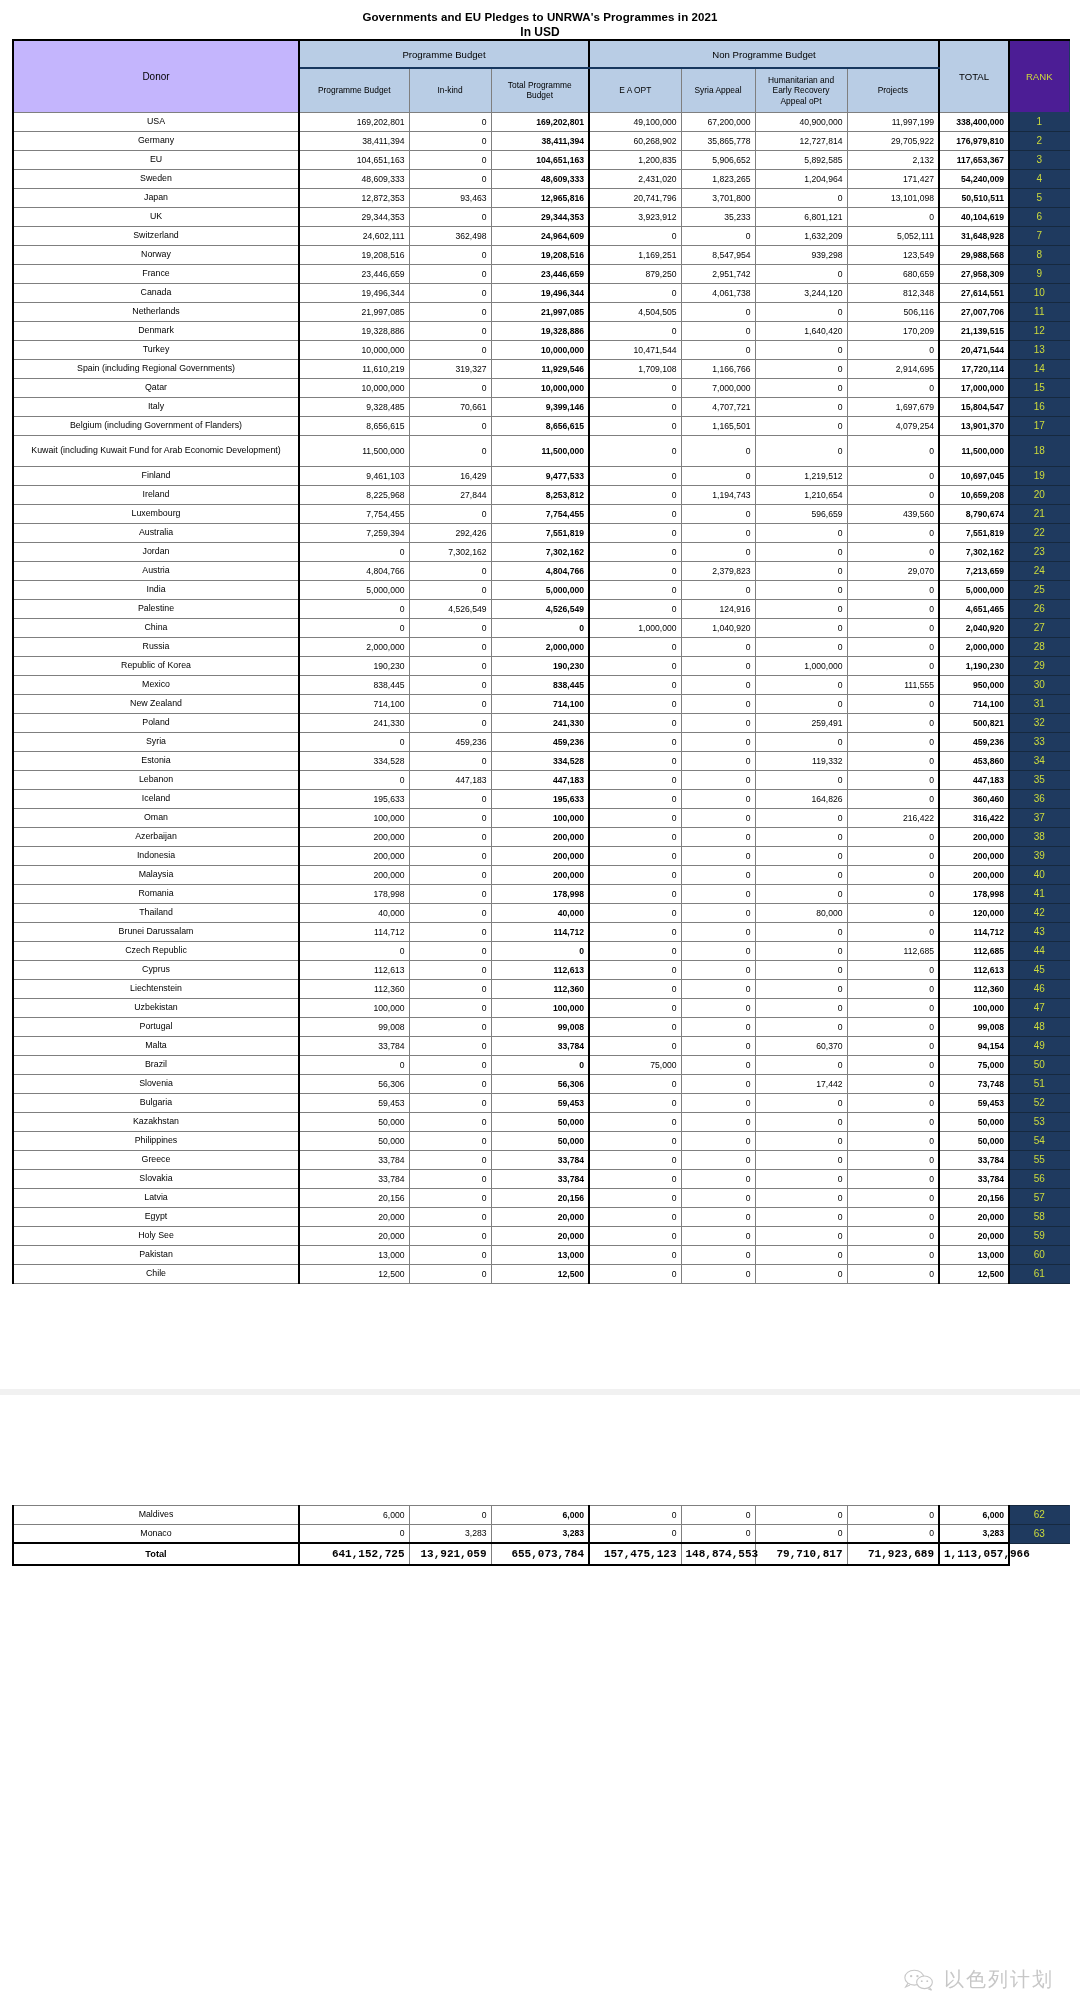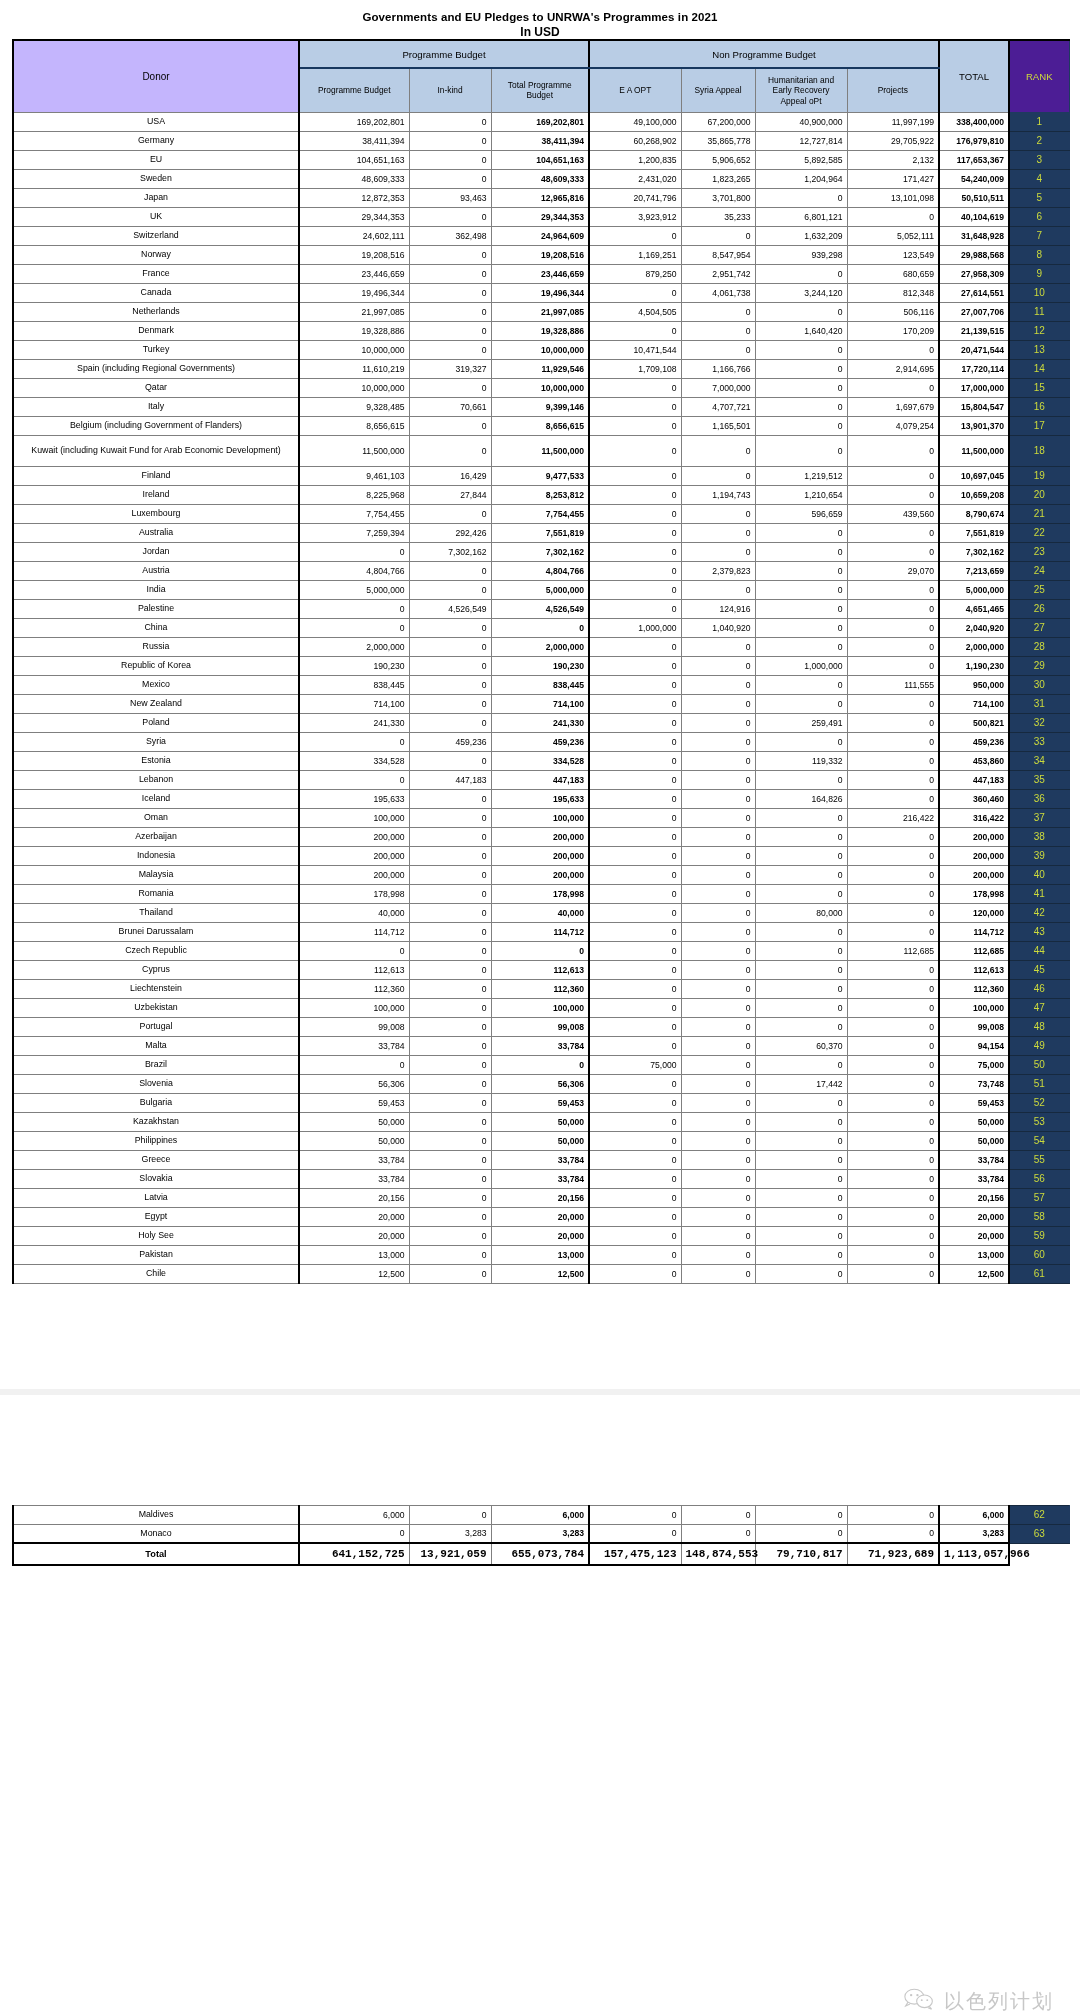--- a/index.html
+++ b/index.html
@@ -153,23 +153,23 @@
     width: 1080px;
     background: #f1f1f1;
   }
   .spacer-a { height: 105px; }
   .spacer-b { height: 110px; }
 
   
   .watermark {
     position: absolute;
     right: 26px;
-    bottom: 0;
+    bottom: 22px;
     display: flex;
-    align-items: flex-start;
+    align-items: center;
     gap: 9px;
     opacity: 0.55;
   }
   .watermark .wm-text {
     font-family: "DejaVu Sans", sans-serif;
     font-size: 20px;
     color: #9a9a9a;
     letter-spacing: 2px;
     white-space: nowrap;
   }

